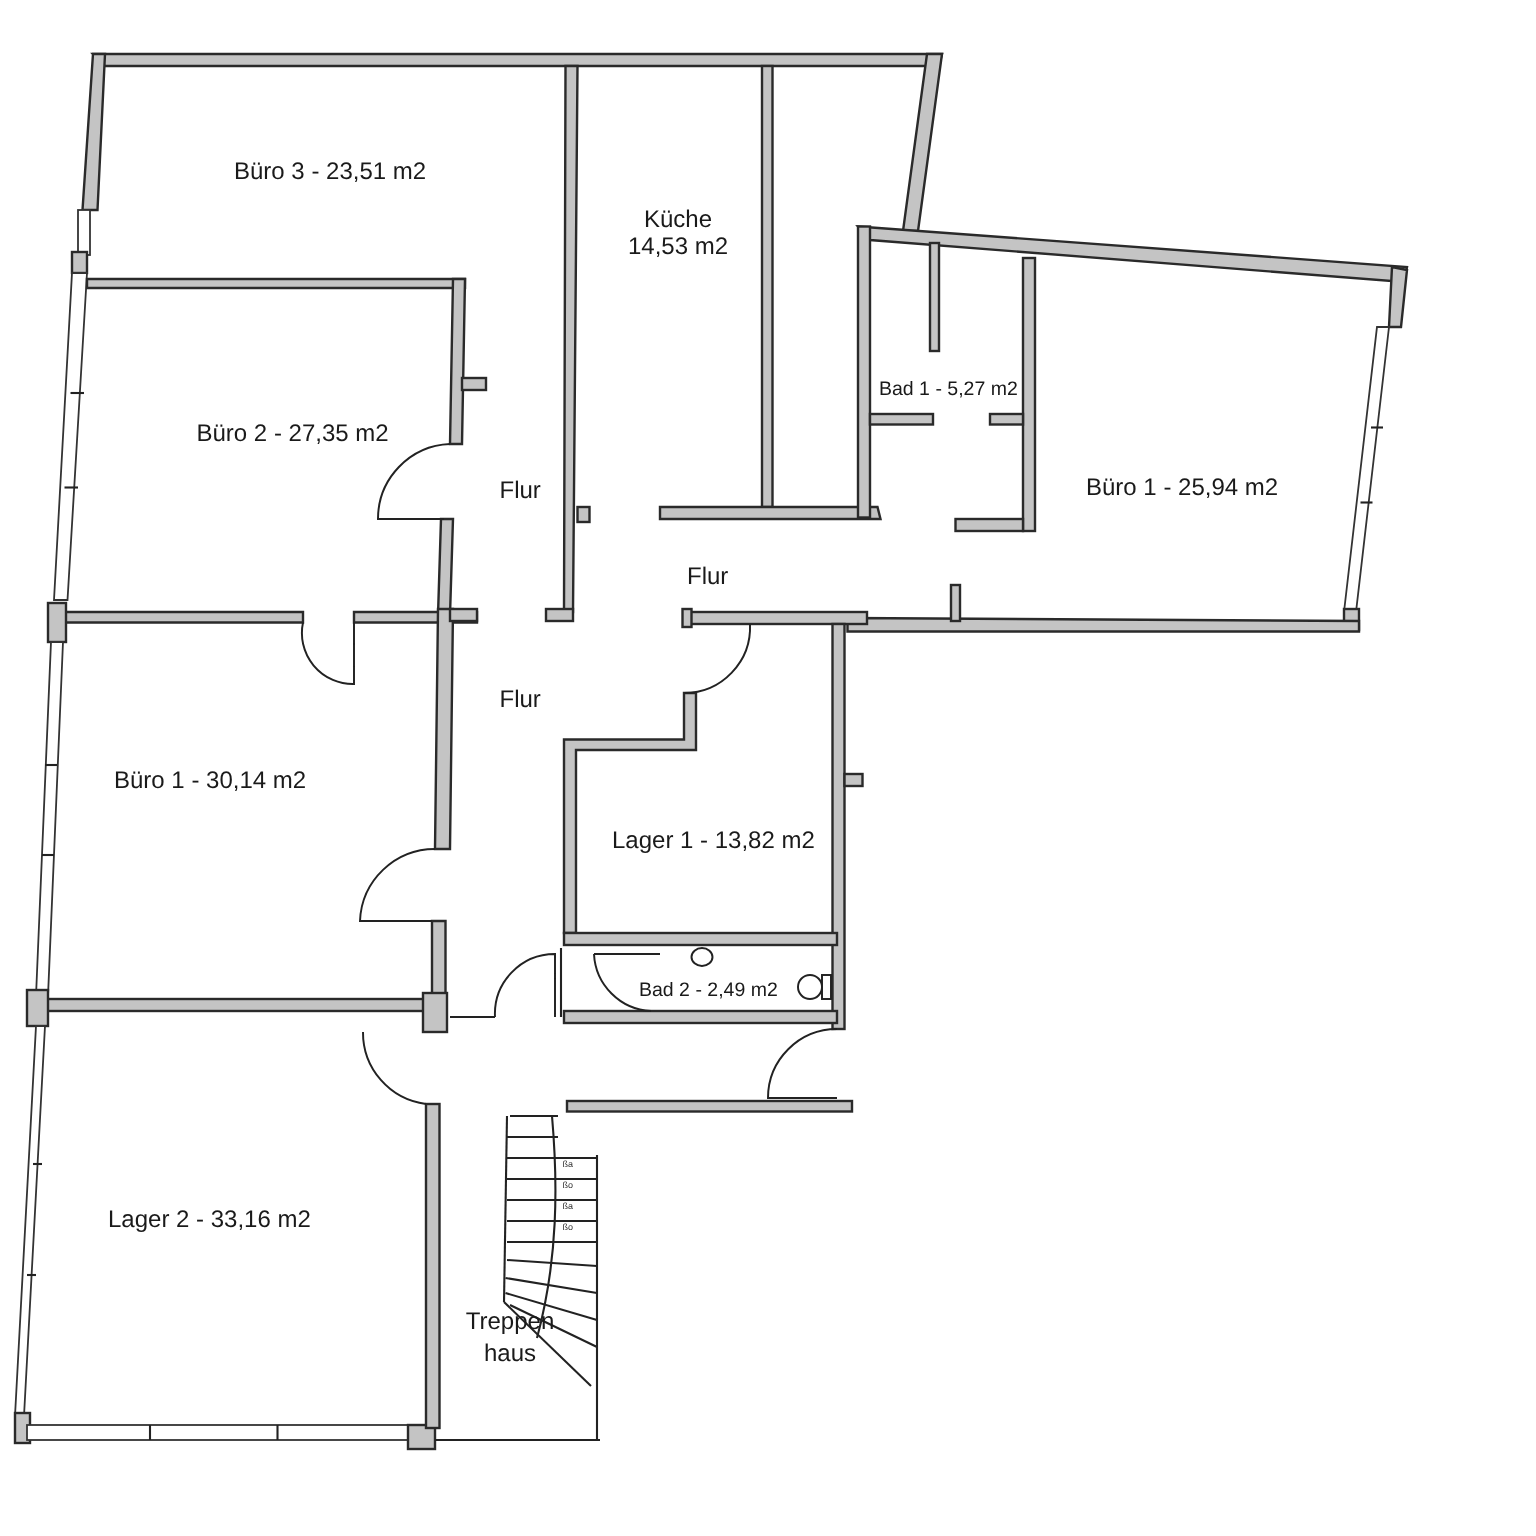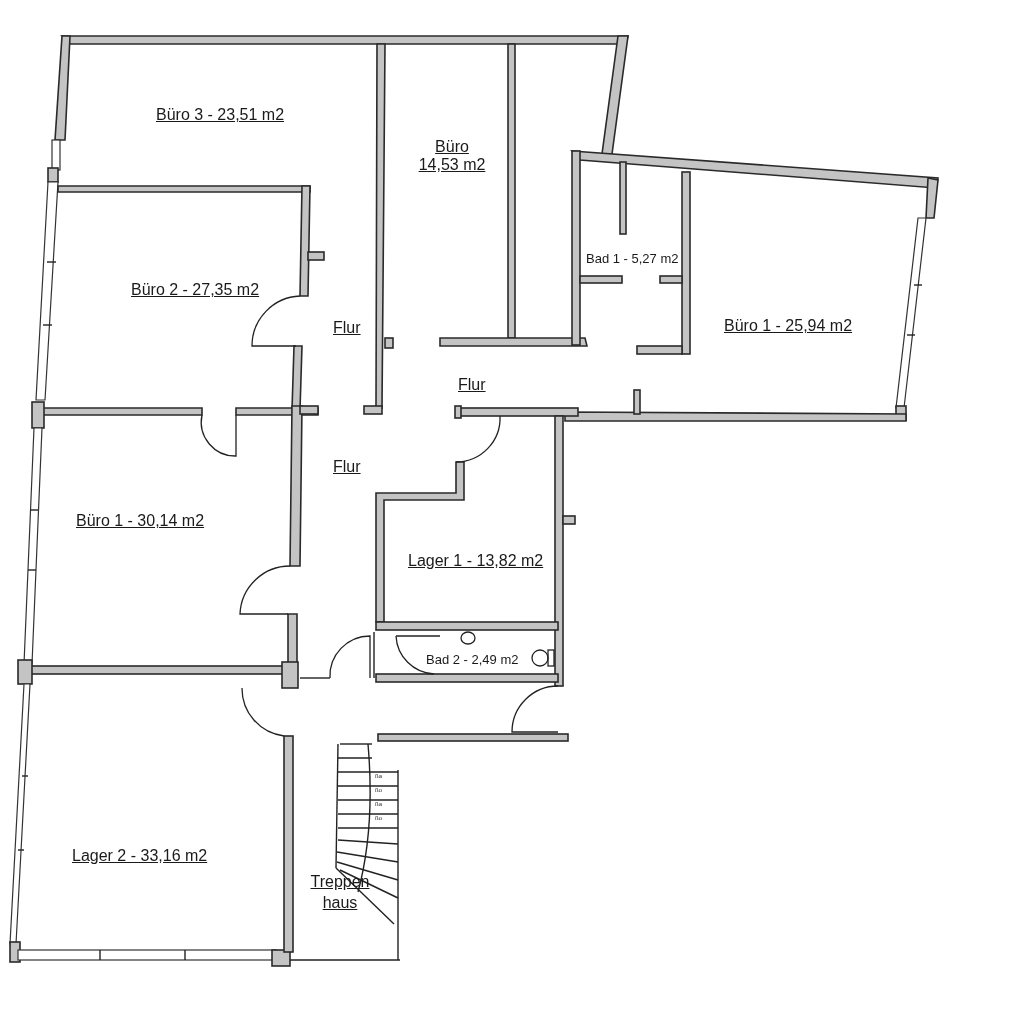--- a/index.html
+++ b/index.html
@@ -3,21 +3,21 @@
 <meta charset="utf-8">
 <style>
   html, body { margin: 0; padding: 0; background: #ffffff; }
   body { width: 1024px; height: 1024px; position: relative; overflow: hidden; }
   svg { position: absolute; left: 0; top: 0; }
   .wall { fill: #c4c4c4; stroke: #2a2a2a; stroke-width: 1.6; stroke-linejoin: miter; }
   .thin { fill: none; stroke: #222; stroke-width: 1.4; }
   .door { fill: none; stroke: #222; stroke-width: 1.3; }
   .win { fill: #ffffff; stroke: #333; stroke-width: 1.2; }
   .lbl { position: absolute; font-family: "Liberation Sans", sans-serif; color: #1a1a1a; white-space: nowrap; text-align: center; }
-  .big { font-size: 16px; text-decoration: underline; }
+  .big { font-size: 16px; }
   .small { font-size: 13px; }
   .stair-num { font-family: "Liberation Sans", sans-serif; font-size: 6px; fill: #333; }
 </style>
 </head>
 <body>
 
 <svg width="1024" height="1024" viewBox="0 0 1024 1024">
 
   <polygon class="wall" points="62,36 628,36 626,44 70,44"></polygon>
 
@@ -133,29 +133,29 @@
     <text class="stair-num" x="375" y="778">ßa</text>
     <text class="stair-num" x="375" y="792">ßo</text>
     <text class="stair-num" x="375" y="806">ßa</text>
     <text class="stair-num" x="375" y="820">ßo</text>
   </g>
   <line class="thin" x1="290" y1="960" x2="400" y2="960"></line>
 </svg>
 
 <div class="lbl big" style="left:156px; top:106px;">Büro 3 - 23,51 m2</div>
 <div class="lbl big" style="left:412px; top:138px; width:80px;">
-  <div>Büro</div>
+  <div>Küche</div>
   <div>14,53 m2</div>
 </div>
 <div class="lbl big" style="left:94px; top:281px;margin-left:37px;">Büro 2 - 27,35 m2</div>
 <div class="lbl small" style="left:586px; top:251px;">Bad 1 - 5,27 m2</div>
 <div class="lbl big" style="left:724px; top:317px;">Büro 1 - 25,94 m2</div>
 <div class="lbl big" style="left:333px; top:319px;">Flur</div>
 <div class="lbl big" style="left:458px; top:376px;">Flur</div>
 <div class="lbl big" style="left:333px; top:458px;">Flur</div>
 <div class="lbl big" style="left:76px; top:512px;">Büro 1 - 30,14 m2</div>
 <div class="lbl big" style="left:396px; top:552px;margin-left:12px;">Lager 1 - 13,82 m2</div>
 <div class="lbl small" style="left:426px; top:652px;">Bad 2 - 2,49 m2</div>
-<div class="lbl big" style="left:72px; top:805px;margin-top:42px;">Lager 2 - 33,16 m2</div>
+<div class="lbl big" style="left:72px; top:805px;">Lager 2 - 33,16 m2</div>
 <div class="lbl big" style="left:304px; top:871px; width:72px; line-height:21px;">
   <div>Treppen</div>
   <div>haus</div>
 </div>
 
 </body></html>

